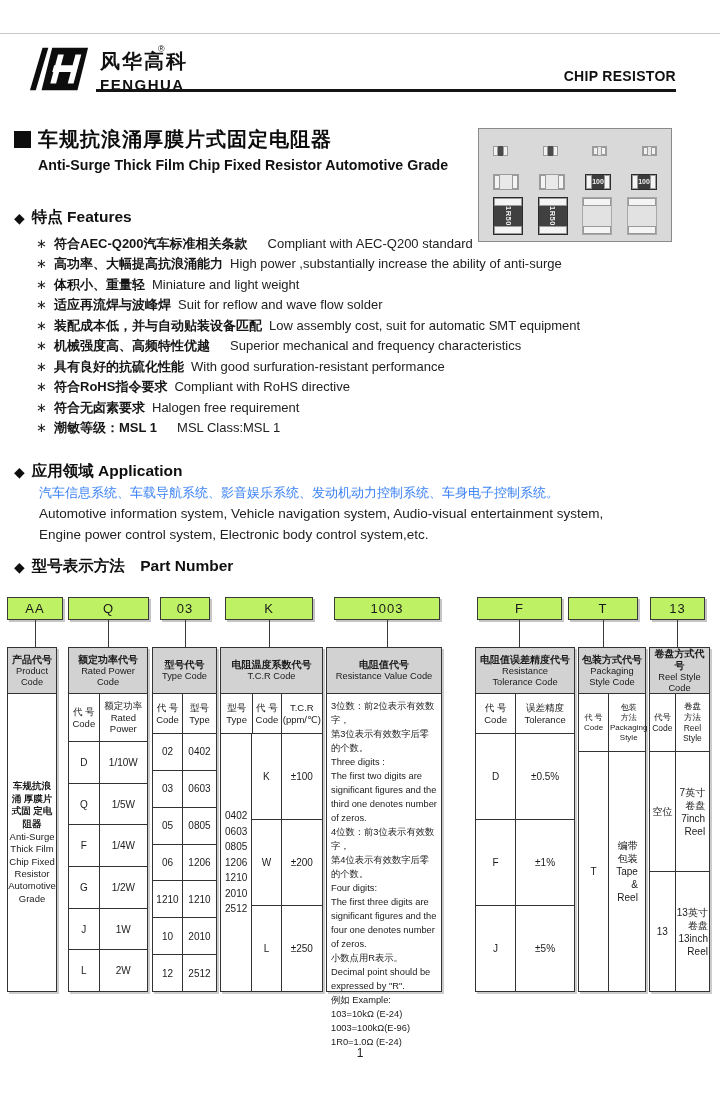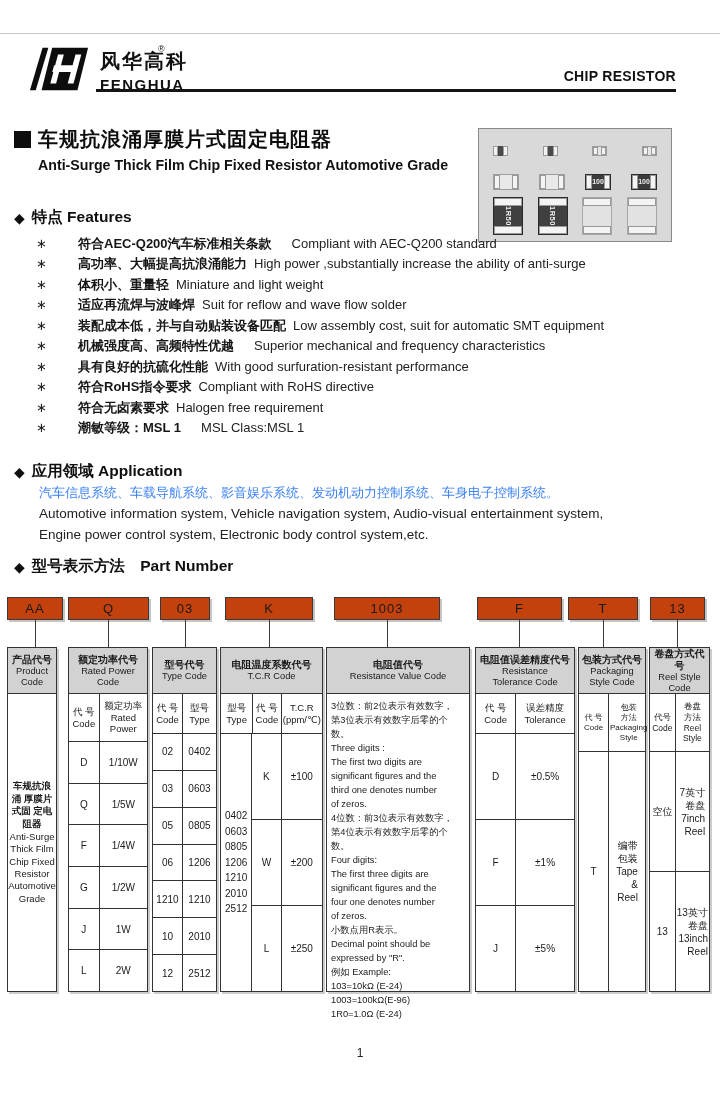--- a/index.html
+++ b/index.html
@@ -45,29 +45,29 @@
   
   .sec-head { position:absolute; left:14px; font-size:15.5px; font-weight:bold; color:#0f0f0f; display:flex; align-items:center; }
   .sec-head .diamond { font-size:14px; margin-right:7px; }
   #feat-head { top:207px; }
   #app-head  { top:461px; }
   #pn-head   { top:556px; }
 
   .feat-list { position:absolute; left:36px; top:233px; }
   .feat { line-height:19.45px; white-space:nowrap; }
   .feat .ast { display:inline-block; width:18px; font-size:13px; color:#222; }
-  .feat .fcn { font-size:13px; font-weight:bold; color:#161616;margin-left:24px; }
+  .feat .fcn { font-size:13px; font-weight:bold; color:#161616; }
   .feat .fen { font-size:13px; color:#222; margin-left:7px; }
 
   .app-body { position:absolute; left:39px; top:482px; width:660px; }
   .app-cn { font-size:13px; font-weight:normal; line-height:21px; color:#3b82f6; }
   .app-en { font-size:13.5px; line-height:21px; color:#222; }
 
   
-  .codebox { position:absolute; top:597px; height:23px; border:1.5px solid #3a3a3a; background:#c2410c; box-shadow:2px 2px 0 rgba(110,110,110,.4); display:flex; align-items:center; justify-content:center; font-size:13px; color:#1a1a1a; letter-spacing:1px; }
+  .codebox { position:absolute; top:597px; height:23px; border:1.5px solid #3a3a3a; background:#bef264; box-shadow:2px 2px 0 rgba(110,110,110,.4); display:flex; align-items:center; justify-content:center; font-size:13px; color:#1a1a1a; letter-spacing:1px; }
   .connector { position:absolute; top:620px; height:27px; width:1px; background:#3a3a3a; }
 
   
   .pn-table-area { position:absolute; left:0; top:647px; width:720px; height:345px; }
   .pcol { position:absolute; top:0; height:345px; border:1.5px solid #333; background:#fff; box-shadow:2px 2px 0 rgba(110,110,110,.35); display:flex; flex-direction:column; }
   .pcol-head { background:#d2d2d2; border-bottom:1px solid #333; height:46px; display:flex; flex-direction:column; align-items:center; justify-content:center; text-align:center; padding:1px; }
   .hcn { font-size:10px; font-weight:bold; line-height:1.2; white-space:pre-line; }
   .hen { font-size:9.3px; line-height:1.15; white-space:pre-line; }
   .pcol-body { flex:1; display:flex; flex-direction:column; min-height:0; }
 
@@ -355,21 +355,21 @@
               </div>
               <div class="trow">
                 <div class="tcell c0">L</div>
                 <div class="tcell c1">±250</div>
               </div>
             </div>
         </div>
       </div>
     </div>
 
-    <div class="pcol" style="left:326px;width:144px">
+    <div class="pcol" style="left:326px;width:116px">
       <div class="pcol-head">
         <div class="hcn">电阻值代号</div>
         <div class="hen">Resistance Value Code</div>
       </div>
       <div class="pcol-body">
         <div class="rv-text">3位数：前2位表示有效数字，
 第3位表示有效数字后零的个数。
 Three digits :
 The first two digits are
 significant figures and the

